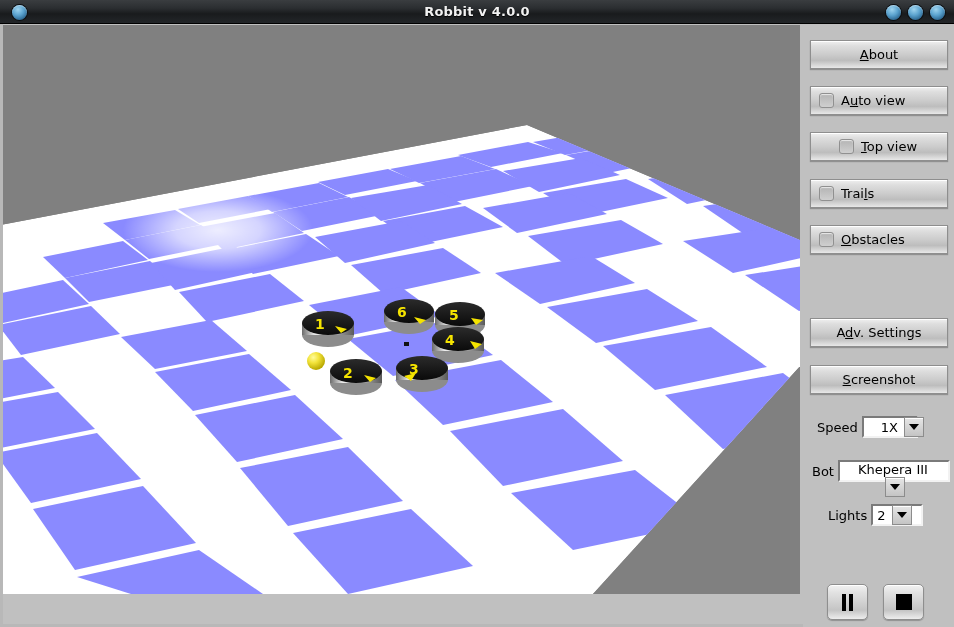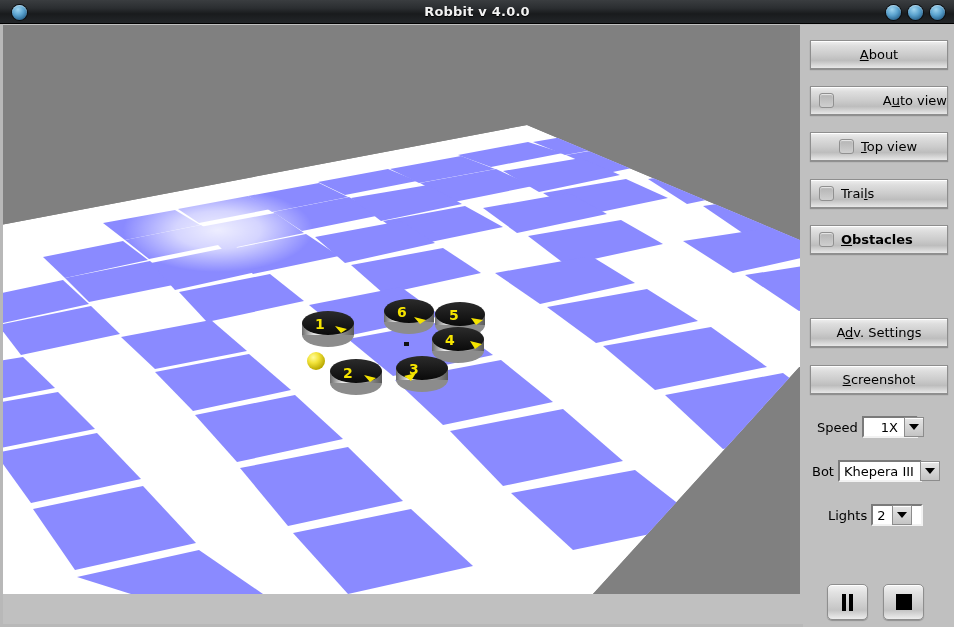--- a/index.html
+++ b/index.html
@@ -394,36 +394,36 @@
       </svg>
     </div>
   </div>
 
   <div class="sidebar">
 
     <div class="panel-btn" style="top:15px;">
       <span class="lbl"><u>A</u>bout</span>
     </div>
 
-    <div class="panel-btn left-al" style="top:61px;justify-content:space-between;">
+    <div class="panel-btn left-al" style="top:61px;">
       <span class="radio-box"></span>
       <span class="lbl">A<u>u</u>to view</span>
     </div>
 
     <div class="panel-btn left-al" style="top:107px;padding-left:28px;">
       <span class="radio-box"></span>
       <span class="lbl"><u>T</u>op view</span>
     </div>
 
     <div class="panel-btn left-al" style="top:154px;">
       <span class="radio-box"></span>
       <span class="lbl">Trai<u>l</u>s</span>
     </div>
 
-    <div class="panel-btn left-al" style="top:200px;font-weight:bold;">
+    <div class="panel-btn left-al" style="top:200px;">
       <span class="radio-box"></span>
       <span class="lbl"><u>O</u>bstacles</span>
     </div>
 
 
     <div class="panel-btn" style="top:340px;">
       <span class="lbl"><u>S</u>creenshot</span>
     </div>
 
     <div class="panel-btn" style="top:293px;">
@@ -435,21 +435,21 @@
       <span class="combo" style="width:56px;padding-left:17px;">
         <span class="cval">1X</span>
         <span class="carrow">
             <i></i>
           </span>
       </span>
     </div>
 
     <div class="combo-row" style="left:9px; top:435px;">
       <span class="cl">Bot</span>
-      <span class="combo" style="width:84px;">
+      <span class="combo" style="width:112px;flex-direction:column;">
         <span class="cval">Khepera III</span>
         <span class="carrow">
             <i></i>
           </span>
       </span>
     </div>
 
     <div class="combo-row" style="left:25px; top:479px;">
       <span class="cl">Lights</span>
       <span class="combo" style="width:52px;">

